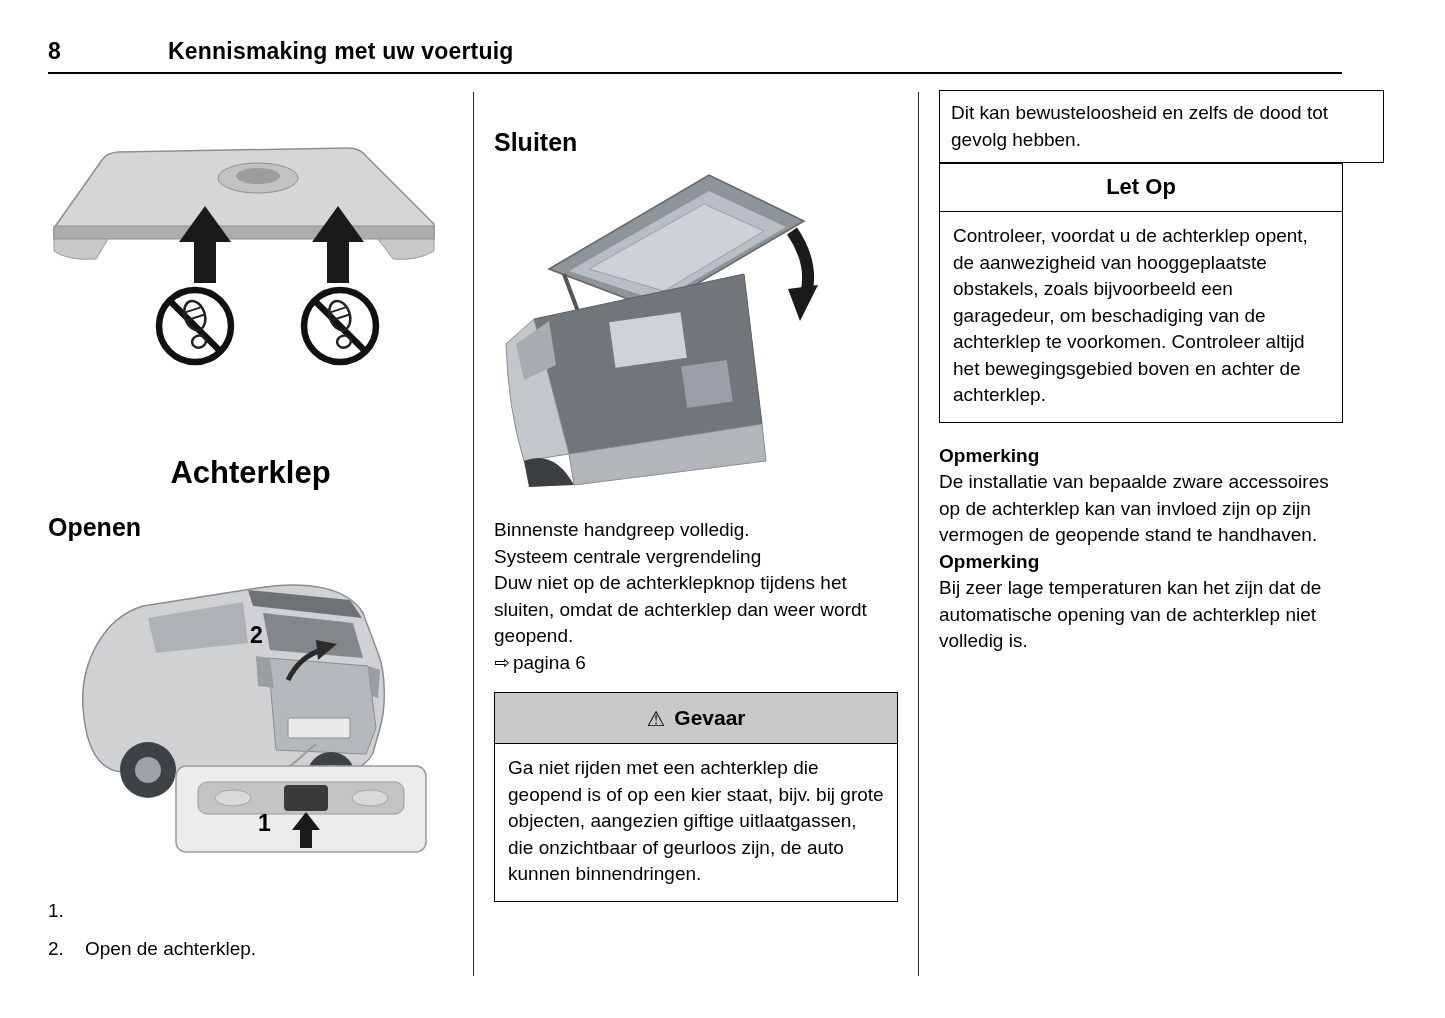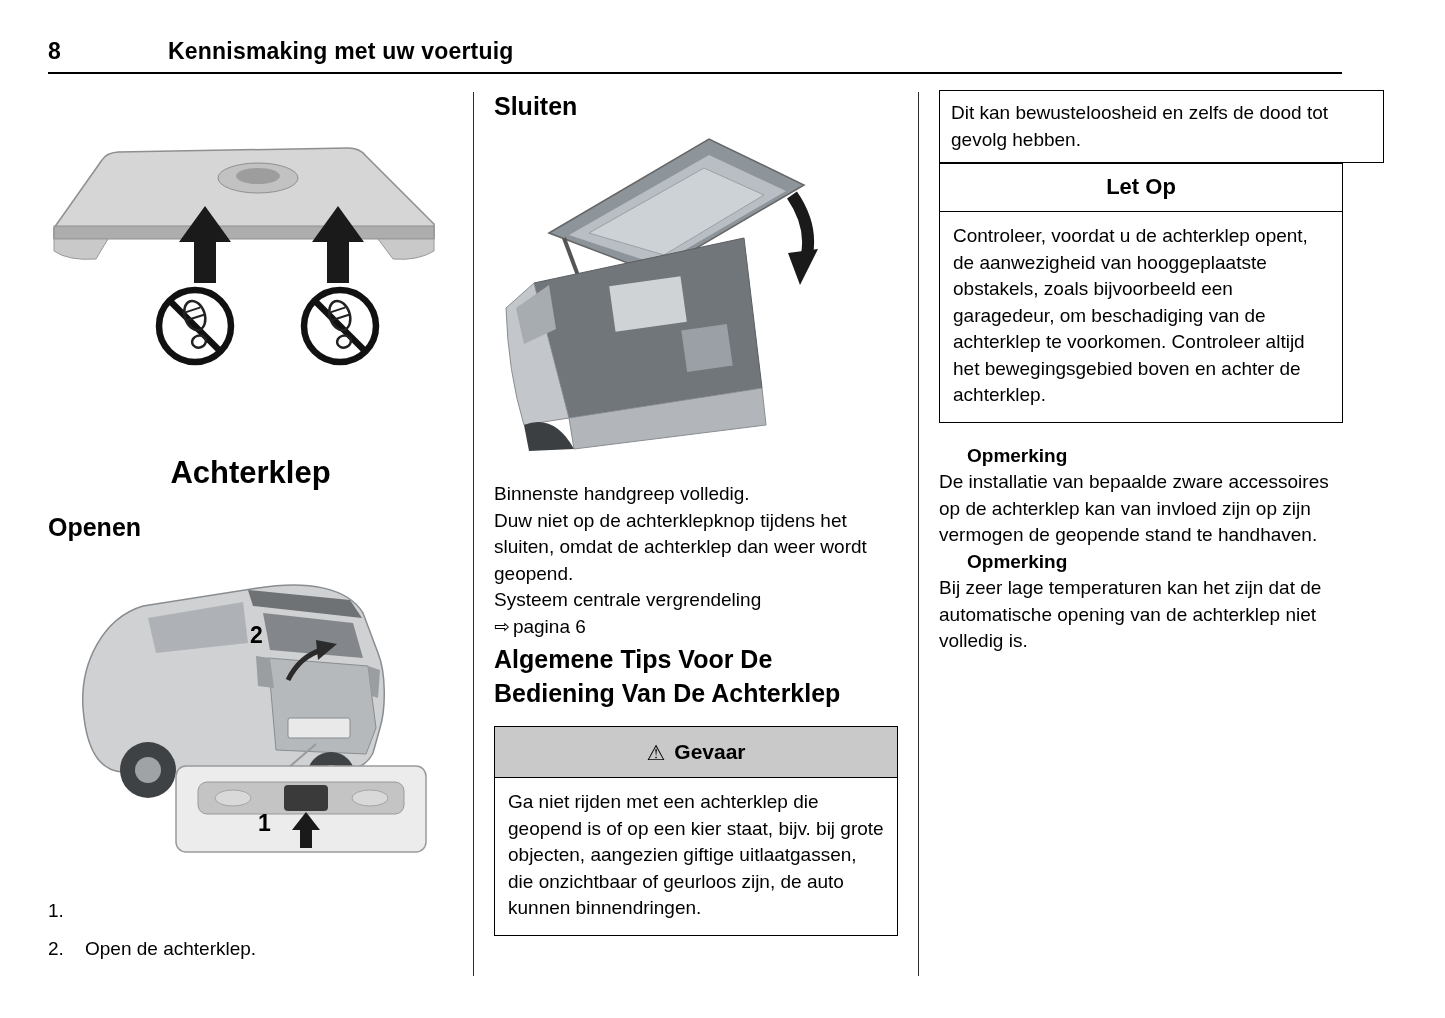--- a/index.html
+++ b/index.html
@@ -12,21 +12,21 @@
   .page-header { padding:38px 103px 0 48px; }
   .header-row { display:flex; align-items:baseline; }
   .page-num { font-size:23px; font-weight:bold; width:120px; }
   .page-title { font-size:23px; font-weight:bold; letter-spacing:0.2px; }
   .header-rule { border-bottom:2px solid #000; margin-top:7px; }
 
   
   .columns { display:flex; margin:16px 0 0 48px; align-items:flex-start; }
   .col { flex:0 0 auto; }
   .col-left { width:405px; }
-  .col-mid { width:404px; }
+  .col-mid { width:404px;margin-top:36px; }
   .col-right { width:404px; }
   .vsep { flex:0 0 1px; width:1px; background:#2e2e2e; height:884px; margin:2px 20px 0 20px; }
 
   .h-main { font-size:31px; font-weight:bold; }
   .h-sub { font-size:25px; font-weight:bold; }
 
   
   .fig { position:relative; display:block; }
   .fig-roof { margin-top:48px; width:390px; height:235px; }
   .fig-open { margin-top:16px; width:390px; height:300px; }
@@ -52,21 +52,21 @@
   .danger-box { margin-top:16px; border:1.5px solid #000; width:404px; }
   .danger-header { background:#c9c9c9; border-bottom:1.5px solid #000; font-size:21px; font-weight:bold;
                    padding:13px 0; display:flex; justify-content:center; align-items:center; gap:9px; }
   .warn-icon { font-size:21px; font-weight:normal; line-height:1; }
   .box-body { padding:11px 13px 13px 13px; font-size:19px; line-height:26.5px; }
 
   
   .cont-box { border:1.5px solid #000; padding:9px 11px; font-size:19px; line-height:26.5px; width:445px; }
   .caution-box { border:1.5px solid #000; width:404px; }
   .caution-header { text-align:center; font-size:22px; font-weight:bold; padding:10px 0 11px; border-bottom:1.5px solid #000; }
-  .note-label { font-size:19px; font-weight:bold; line-height:26.5px;margin-left:28px; }
+  .note-label { font-size:19px; font-weight:bold; line-height:26.5px; }
   .first-note { margin-top:20px; }
   .body-p { font-size:19px; line-height:26.5px; }
 </style>
 </head>
 <body>
 
 <div class="page">
 
   <header class="page-header">
     <div class="header-row">
@@ -185,29 +185,28 @@
           <rect x="190" y="194" width="46" height="42" fill="#9aa0a5" transform="rotate(-8 213 215)"></rect>
           <path d="M12 175 L40 150 L75 285 L30 292 Q14 240 12 175 Z" fill="#c3c7cb" stroke="#8a8d90"></path>
           <path d="M22 175 L55 152 L62 196 L30 211 Z" fill="#a7acb1"></path>
           <path d="M75 285 L268 255 L272 292 L80 316 Z" fill="#b2b6ba" stroke="#8a8d90"></path>
           <path d="M30 292 Q60 280 80 316 L35 318 Z" fill="#3c3f42"></path>
         </svg>
       </figure>
 
       <div class="p-group">
         <p class="body-p">Binnenste handgreep volledig.</p>
+        <p class="body-p">Systeem centrale vergrendeling</p>
         <p class="body-p">Duw niet op de achterklepknop tijdens het sluiten, omdat de achterklep dan weer wordt geopend.</p>
-        <p class="body-p">Systeem centrale vergrendeling</p>
         <p class="body-p pageref">
           <span class="ref-arrow">⇨</span>
           <span>pagina 6</span>
         </p>
       </div>
 
-      <h2 class="h-sub tips-heading">Algemene Tips Voor De Bediening Van De Achterklep</h2>
 
       <aside class="danger-box">
         <div class="danger-header">
           <span class="warn-icon">⚠</span>
           <span>Gevaar</span>
         </div>
         <div class="box-body">Ga niet rijden met een achterklep die geopend is of op een kier staat, bijv. bij grote objecten, aangezien giftige uitlaatgassen, die onzichtbaar of geurloos zijn, de auto kunnen binnendringen.</div>
       </aside>
     </section>
 

